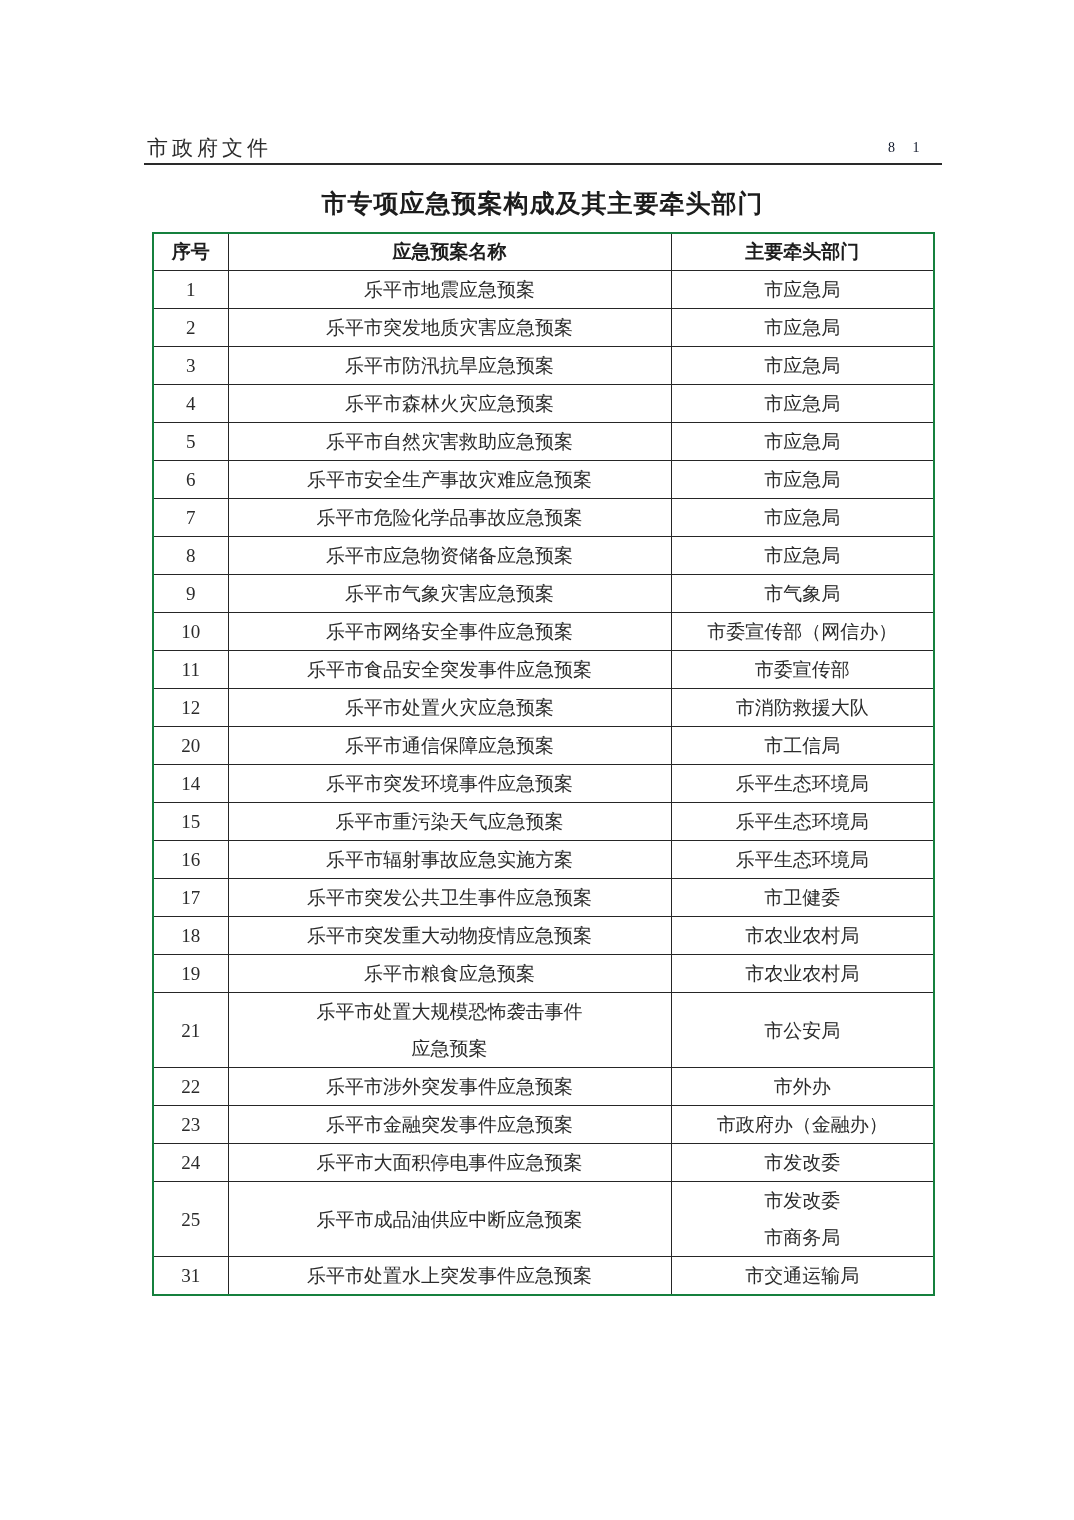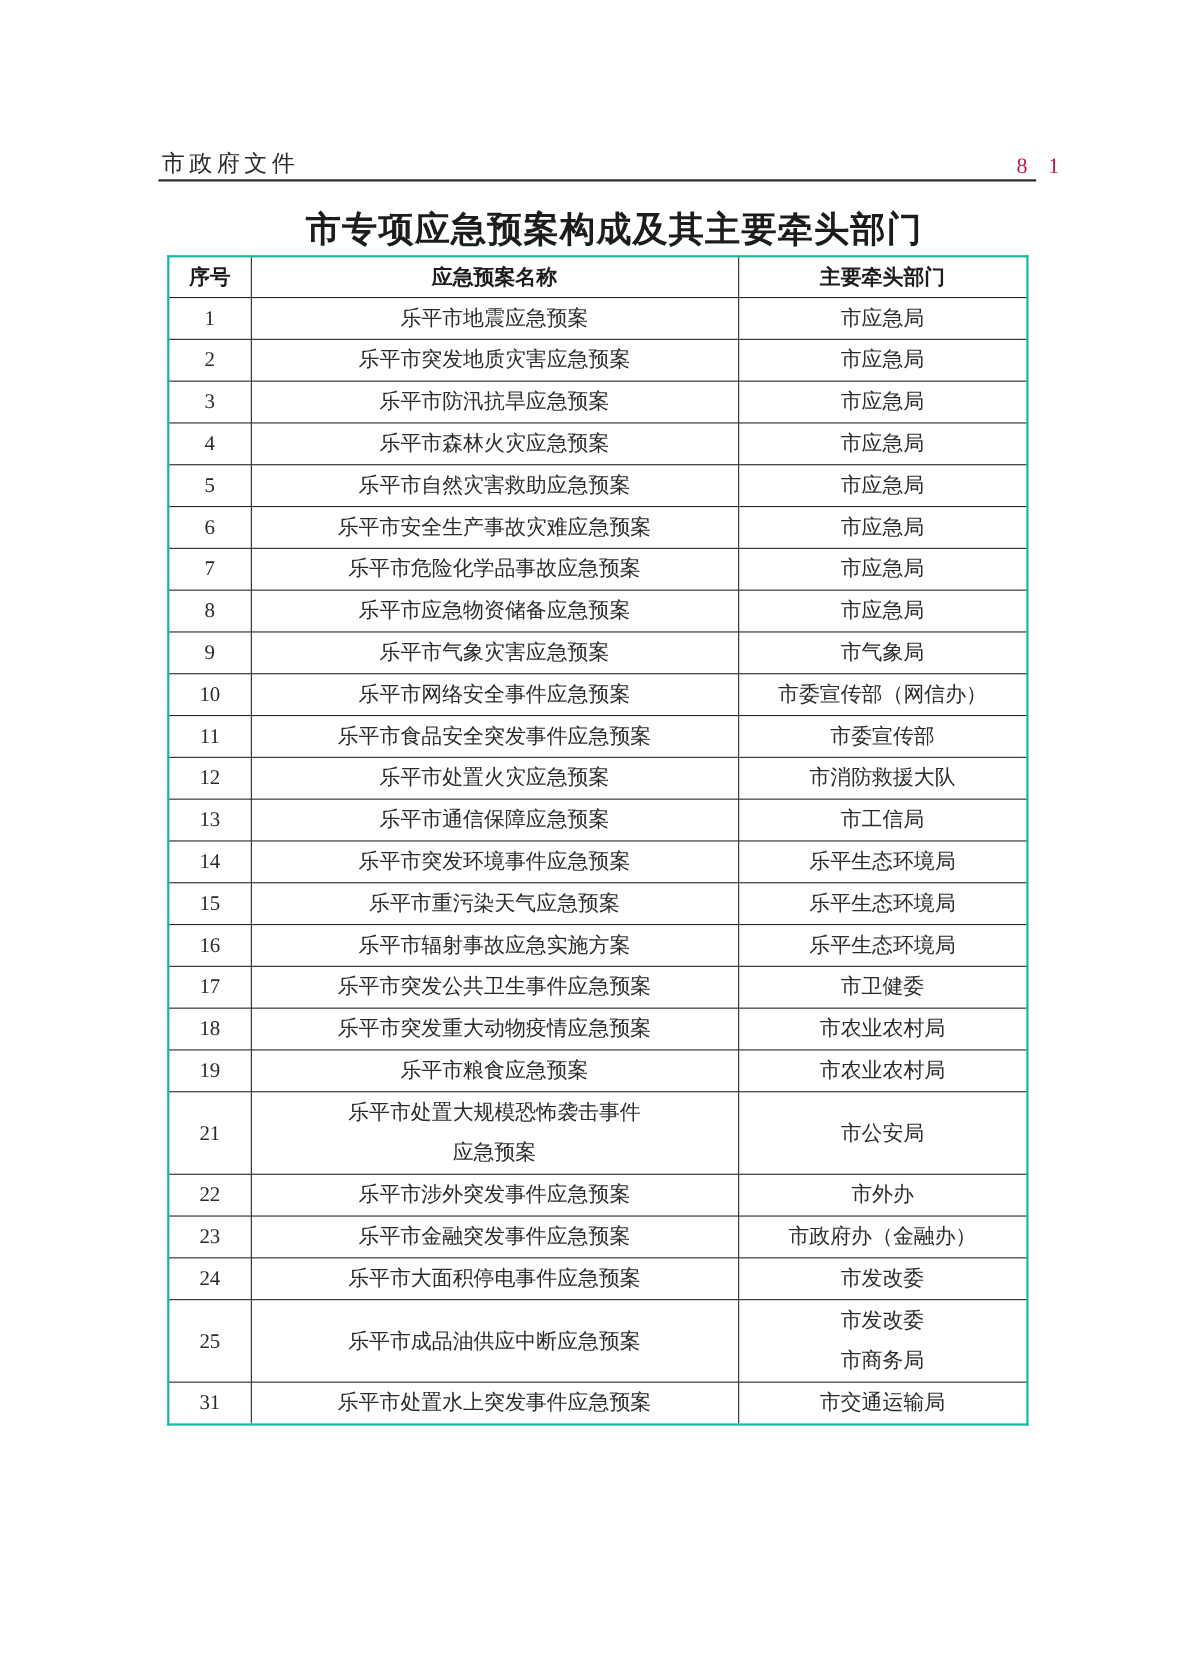--- a/index.html
+++ b/index.html
@@ -19,56 +19,56 @@
   .doc-header-left {
     position: absolute;
     left: 147px;
     top: 134px;
     font-size: 21px;
     letter-spacing: 4px;
     color: #2b2b2b;
   }
   .page-number {
     position: absolute;
-    left: 924px;
+    left: 888px;
     top: 140px;
-    font-size: 20px;
+    font-size: 14px;
     letter-spacing: 7px;
-    color: #be185d;
+    color: #0f172a;
   }
   .header-rule {
     position: absolute;
     left: 144px;
     top: 163px;
     width: 798px;
     height: 2px;
     background: #2a2a2a;
   }
   .doc-title {
     position: absolute;
-    left: 168px;
+    left: 152px;
     top: 187px;
     width: 781px;
     margin: 0;
     text-align: center;
     font-family: "Liberation Sans", "DejaVu Sans", sans-serif;
     font-weight: bold;
-    font-size: 32px;
+    font-size: 25px;
     letter-spacing: 1px;
     color: #1c1c1c;
     white-space: nowrap;
   }
   table.plans {
     position: absolute;
     left: 152px;
     top: 232px;
     width: 781px;
     border-collapse: collapse;
     table-layout: fixed;
-    border: 2px solid #14b8a6;
+    border: 2px solid #15803d;
   }
   table.plans th, table.plans td {
     border: 1px solid #262626;
     text-align: center;
     vertical-align: middle;
     padding: 0;
     overflow: hidden;
   }
   table.plans th {
     height: 36px;
@@ -250,21 +250,21 @@
           </td>
           <td>
             <div class="cell-line">乐平市处置火灾应急预案</div>
           </td>
           <td>
             <div class="cell-line">市消防救援大队</div>
           </td>
         </tr>
         <tr>
           <td>
-            <div class="cell-line">13</div>
+            <div class="cell-line">20</div>
           </td>
           <td>
             <div class="cell-line">乐平市通信保障应急预案</div>
           </td>
           <td>
             <div class="cell-line">市工信局</div>
           </td>
         </tr>
         <tr>
           <td>

